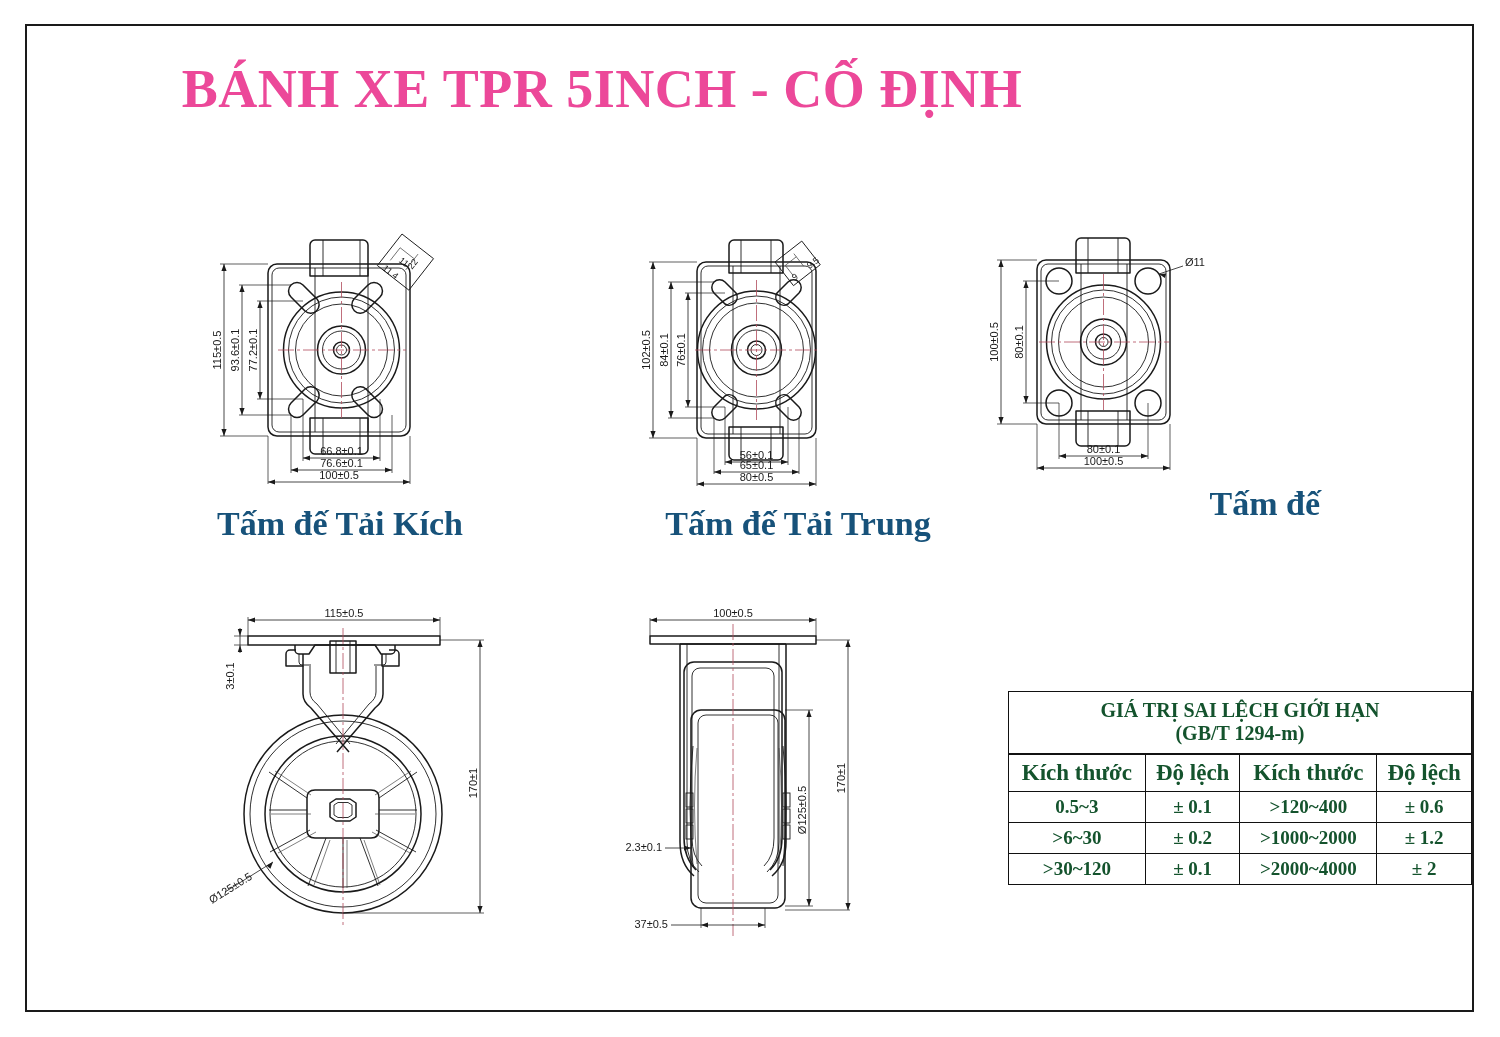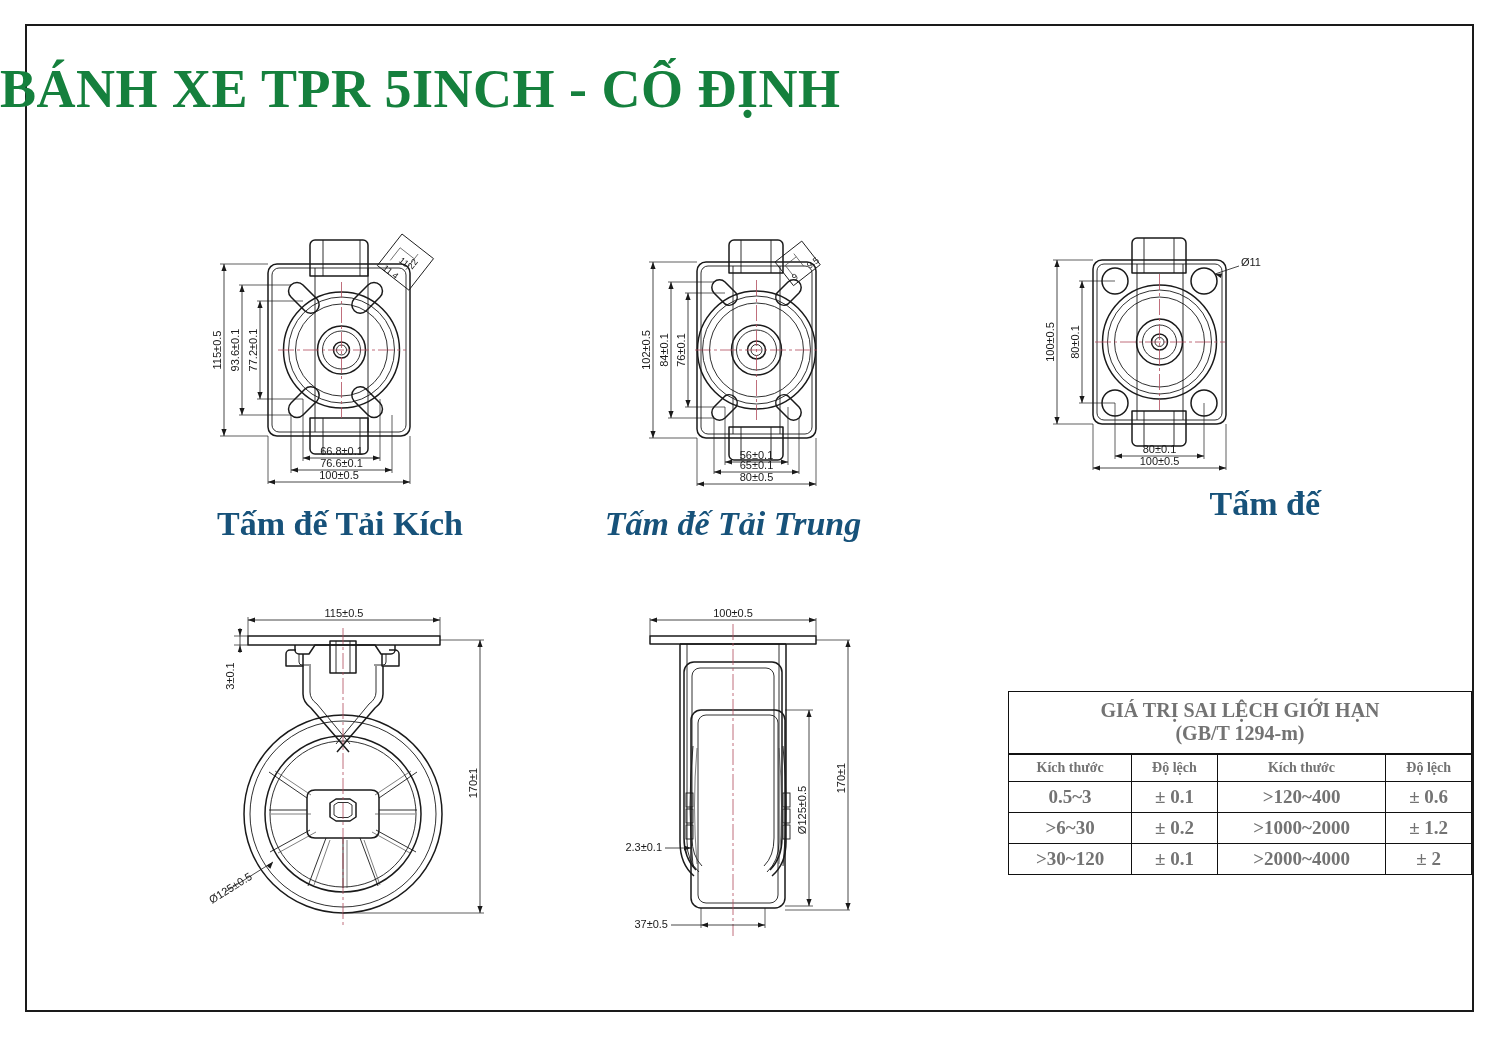--- a/index.html
+++ b/index.html
@@ -2,29 +2,29 @@
 <html><head>
 <meta charset="utf-8">
 <style>
   html,body{margin:0;padding:0;background:#ffffff;}
   body{width:1500px;height:1037px;position:relative;
        font-family:"Liberation Serif", serif;overflow:hidden;}
 
   #sheet{position:absolute;left:25px;top:24px;width:1449px;height:988px;
          border:2px solid #1a1a1a;box-sizing:border-box;background:#fff;}
 
-  #title{position:absolute;left:0;top:58px;width:1204px;
+  #title{position:absolute;left:0;top:58px;width:1204px;text-align:center;
          font-family:"Liberation Serif", serif;font-weight:bold;
-         font-size:54px;letter-spacing:0.5px;color:#15803d;white-space:nowrap;}
+         font-size:54px;letter-spacing:0.5px;color:#ec4899;white-space:nowrap;}
 
   .caption{position:absolute;text-align:center;color:#17527a;
            font-family:"Liberation Serif", serif;font-weight:bold;
            font-size:34px;line-height:1.22;}
   #cap1{left:140px;top:503px;width:400px;}
-  #cap2{left:533px;top:503px;width:400px;font-style:italic;}
+  #cap2{left:598px;top:503px;width:400px;}
   #cap3{left:1020px;top:483px;width:300px;text-align:right;}
 
   .dwg{position:absolute;}
   .dwg svg{display:block;}
 
   
   .outline{fill:none;stroke:#1a1a1a;stroke-width:1.5;stroke-linejoin:round;}
   .thin{fill:none;stroke:#1a1a1a;stroke-width:0.9;}
   .hair{fill:none;stroke:#3a3a3a;stroke-width:0.65;}
   .dimline{fill:none;stroke:#1a1a1a;stroke-width:0.8;}
@@ -35,24 +35,24 @@
           fill:#1a1a1a;}
   .dimtxt-s{font-family:"Liberation Sans", sans-serif;font-size:9px;
             fill:#1a1a1a;}
   .arrow{fill:#1a1a1a;}
 
   
   #tol-table{position:absolute;left:1008px;top:691px;width:464px;}
   #tol-table table{border-collapse:collapse;width:100%;
                    font-family:"Liberation Serif", serif;}
   #tol-table th,#tol-table td{border:1.6px solid #111;text-align:center;
-        font-weight:bold;color:#737373;padding:2px 4px;}
+        font-weight:bold;color:#14532d;padding:2px 4px;}
   #tol-table .thead-title{font-size:20px;line-height:1.15;padding:7px 4px 8px;
         border-bottom:2px solid #111;}
-  #tol-table .colhead{font-size:14px;padding:5px 4px;font-family:Liberation Serif, serif;}
+  #tol-table .colhead{font-size:23px;padding:5px 4px;font-family:Liberation Serif, serif;}
   #tol-table .cell{font-size:19px;padding:4px 4px;margin-left:41px;}
 </style>
 </head>
 <body>
 
 <div id="sheet"></div>
 
 <div id="title">BÁNH XE TPR 5INCH - CỐ ĐỊNH</div>
 
 <div class="dwg" id="dwg-plate-heavy" style="left:190px;top:222px;">
@@ -179,21 +179,21 @@
   <path class="arrow" d="M89 250 l7 -2.6 v5.2 z M174 250 l-7 -2.6 v5.2 z"></path>
   <text class="dimtxt" x="131.5" y="247" text-anchor="middle">65±0.1</text>
 
   <path class="extline" d="M72 216 v48 M191 216 v48"></path>
   <path class="dimline" d="M72 262 h119"></path>
   <path class="arrow" d="M72 262 l7 -2.6 v5.2 z M191 262 l-7 -2.6 v5.2 z"></path>
   <text class="dimtxt" x="131.5" y="259" text-anchor="middle">80±0.5</text>
 </svg>
 </div>
 
-<div class="dwg" id="dwg-plate-japan" style="left:1025px;top:222px;">
+<div class="dwg" id="dwg-plate-japan" style="left:969px;top:222px;">
 <svg width="275" height="270" viewBox="0 0 275 270">
   <path class="outline" d="M112 16 h44 a5 5 0 0 1 5 5 v30 h-54 v-30 a5 5 0 0 1 5 -5 z"></path>
   <path class="outline" d="M112 224 h44 a5 5 0 0 0 5 -5 v-30 h-54 v30 a5 5 0 0 0 5 5 z"></path>
   <path class="thin" d="M119 16 v35 M149 16 v35 M119 224 v-35 M149 224 v-35"></path>
   <rect class="outline" x="68" y="38" width="133" height="164" rx="9"></rect>
   <rect class="thin" x="72" y="42" width="125" height="156" rx="7"></rect>
   <path class="thin" d="M112 42 v156 M158 42 v156"></path>
   <circle class="outline" cx="134.5" cy="120" r="57"></circle>
   <circle class="thin" cx="134.5" cy="120" r="52"></circle>
   <circle class="thin" cx="134.5" cy="120" r="45"></circle>

